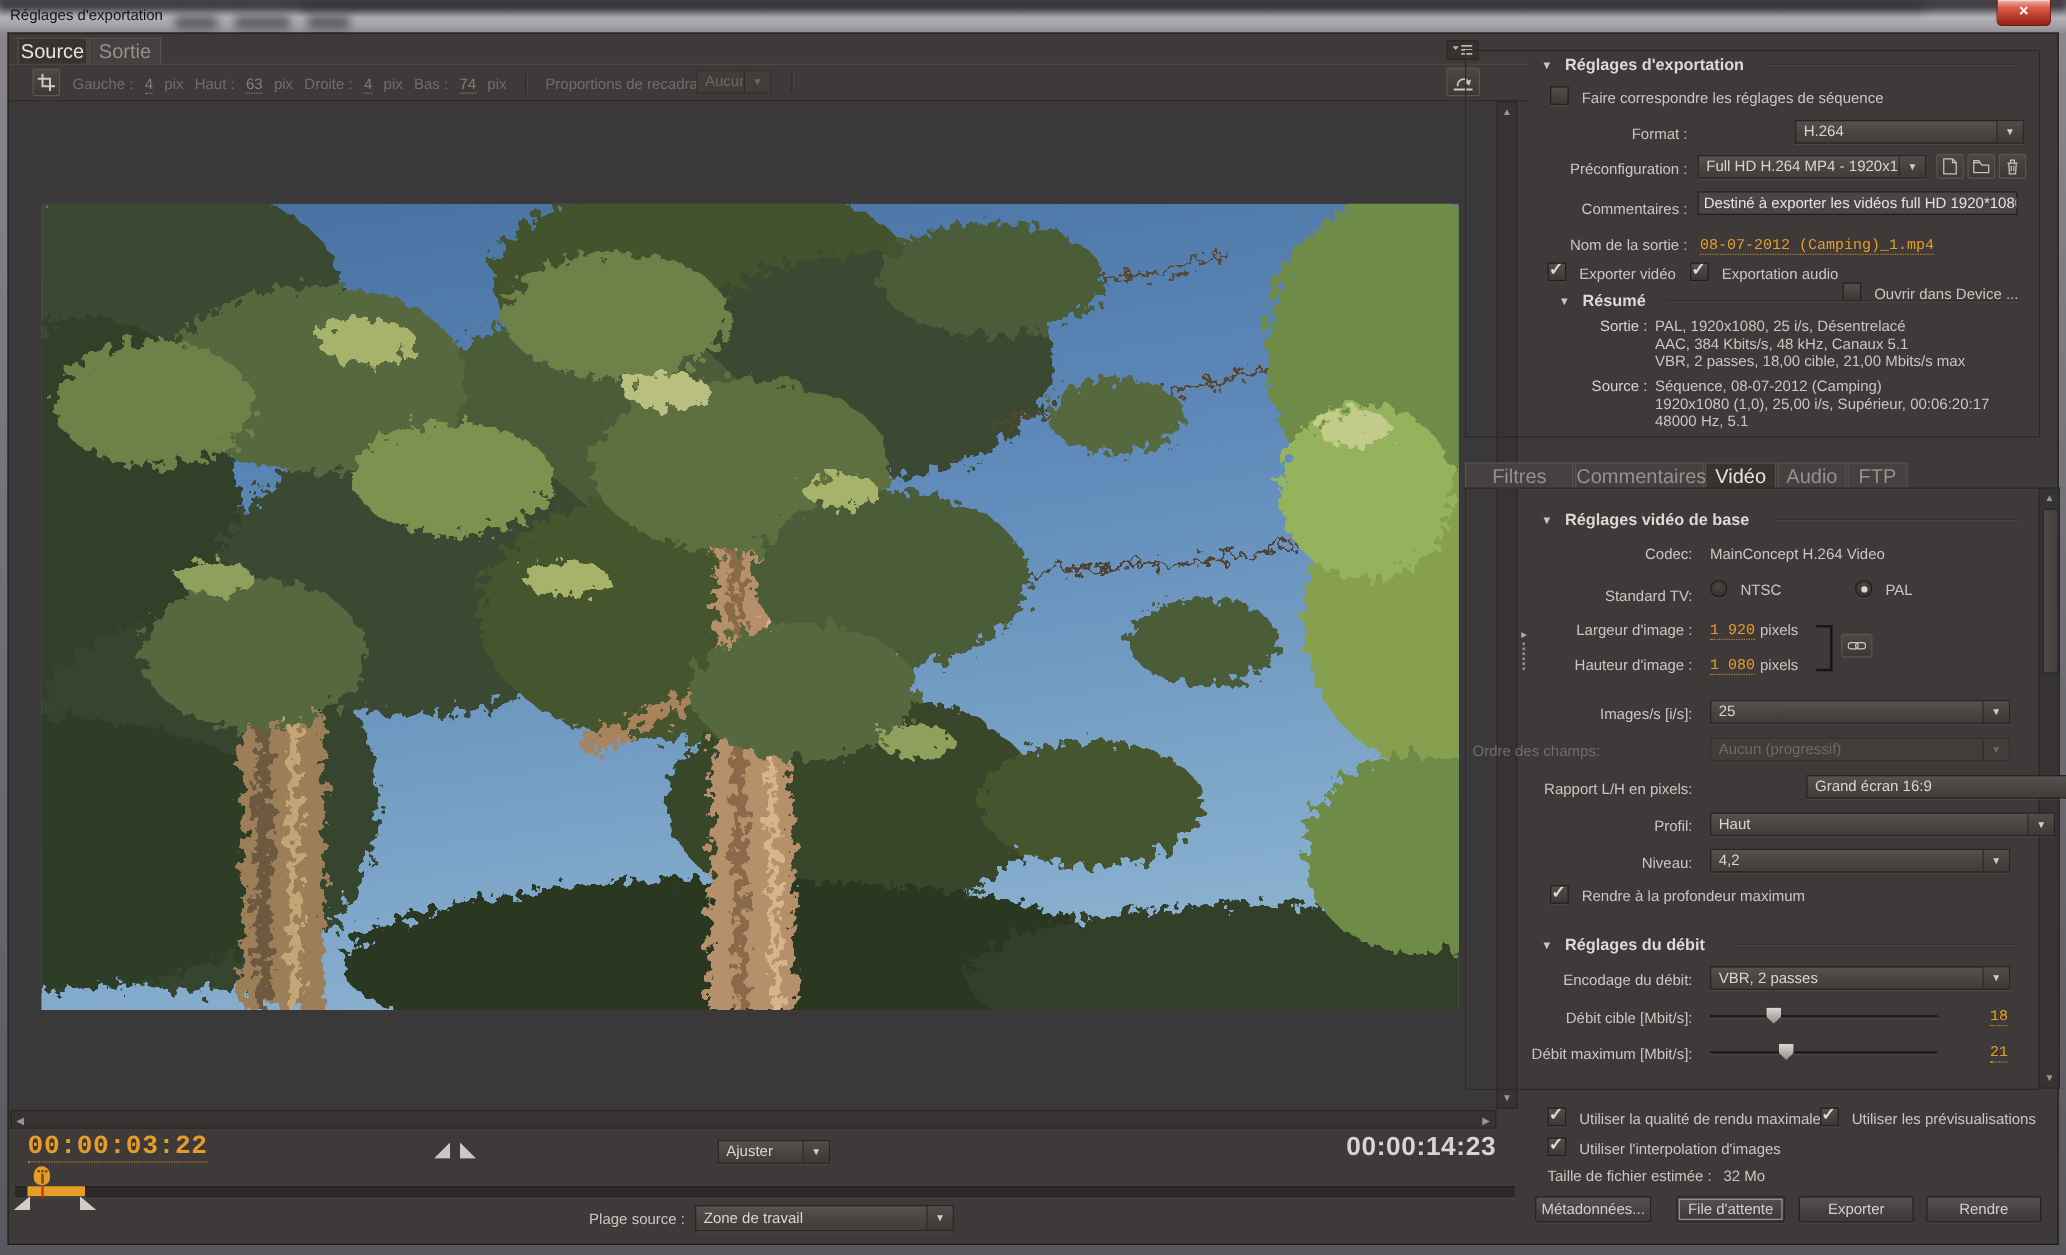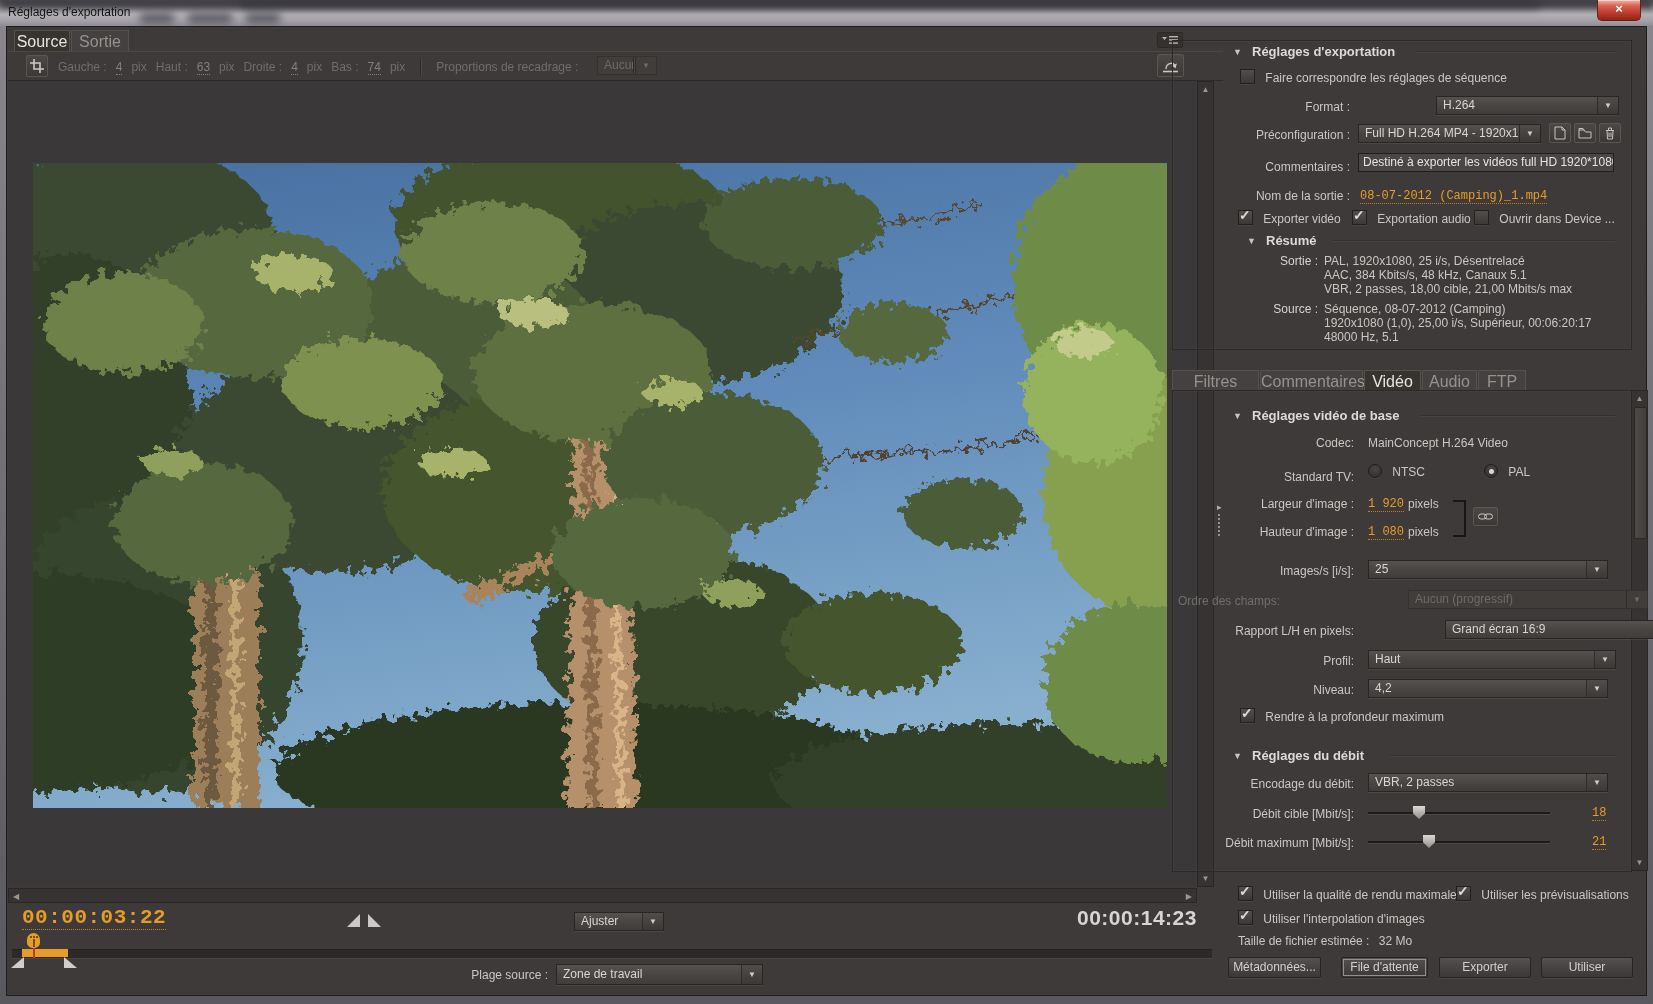--- a/index.html
+++ b/index.html
@@ -35,21 +35,21 @@
        border:1px solid #55514e;border-bottom:none;box-sizing:border-box;}
   .tab.on{background:#37332f;color:#E6E4E2;}
   .tab.off{background:#454140;color:#95918e;}
   
   .dd{position:absolute;height:19px;display:flex;box-sizing:border-box;
       background:linear-gradient(180deg,#565250 0%,#484442 55%,#403d3b 100%);
       border:1px solid #282524;box-shadow:0 1px 0 rgba(255,255,255,.07);}
   .dd-val{flex:1;overflow:hidden;white-space:nowrap;padding:0 6px;color:#D8D6D4;line-height:17px;font-size:12px;}
   .dd-btn{width:20px;border-left:1px solid #2e2b2a;text-align:center;line-height:17px;font-size:8px;color:#CFCDCB;
       background:linear-gradient(180deg,#504c4a,#3c3937);}
-  .dd.dis{background:#403d3b;box-shadow:none;border-color:#343130;margin-left:40px;}
+  .dd.dis{background:#403d3b;box-shadow:none;border-color:#343130;}
   .dd.dis .dd-val{color:#6e6a67;}
   .dd.dis .dd-btn{color:#6e6a67;background:none;}
   
   .cb{position:relative;display:inline-block;width:13px;height:13px;vertical-align:-2px;
       background:linear-gradient(180deg,#524e4b,#3b3836);border:1px solid #222020;
       box-shadow:0 1px 0 rgba(255,255,255,.06);}
   .cb .tick{position:absolute;left:0px;top:-4px;color:#DCDAD8;font-size:14px;font-weight:bold;}
   .radio{display:inline-block;width:12px;height:12px;border-radius:50%;vertical-align:-2px;
       background:radial-gradient(circle at 50% 35%,#4a4644,#2f2c2a);border:1px solid #201e1d;
       box-shadow:0 1px 0 rgba(255,255,255,.06);position:relative;}
@@ -301,21 +301,21 @@
   <span class="abs hot" style="left:1360px;top:189px">08-07-2012 (Camping)_1.mp4</span>
 
   <div class="abs" style="left:1238px;top:210px">
     <span class="cb"><span class="tick">✓</span></span>
     <span class="lbl" style="margin-left:7px">Exporter vidéo</span>
   </div>
   <div class="abs" style="left:1352px;top:210px">
     <span class="cb"><span class="tick">✓</span></span>
     <span class="lbl" style="margin-left:7px">Exportation audio</span>
   </div>
-  <div class="abs" style="left:1474px;top:210px">
+  <div class="abs" style="left:1474px;top:226px">
     <span class="cb"></span>
     <span class="lbl" style="margin-left:7px">Ouvrir dans Device ...</span>
   </div>
 
   <span class="abs tri" style="left:1247px;top:236px">▼</span>
   <span class="abs hdr" style="left:1266px;top:233px">Résumé</span>
   <div class="abs rule" style="left:1333px;top:240px;width:282px"></div>
 
   <span class="abs summary bold" style="left:1178px;top:254px;width:140px;text-align:right;color:#D6D3D0">Sortie :</span>
   <span class="abs summary" style="left:1324px;top:254px">PAL, 1920x1080, 25 i/s, Désentrelacé</span>
@@ -384,21 +384,21 @@
     <span class="dd-btn">▼</span>
   </div>
 
   <span class="abs lbl" style="left:1178px;top:624px;width:176px;text-align:right">Rapport L/H en pixels:</span>
   <div class="dd" style="left:1445px;top:620px;width:240px">
     <span class="dd-val">Grand écran 16:9</span>
     <span class="dd-btn">▼</span>
   </div>
 
   <span class="abs lbl" style="left:1178px;top:654px;width:176px;text-align:right">Profil:</span>
-  <div class="dd" style="left:1368px;top:650px;width:248px">
+  <div class="dd" style="left:1368px;top:650px;width:276px">
     <span class="dd-val">Haut</span>
     <span class="dd-btn">▼</span>
   </div>
 
   <span class="abs lbl" style="left:1178px;top:683px;width:176px;text-align:right">Niveau:</span>
   <div class="dd" style="left:1368px;top:679px;width:240px">
     <span class="dd-val">4,2</span>
     <span class="dd-btn">▼</span>
   </div>
 
@@ -440,15 +440,15 @@
     <span class="lbl" style="margin-left:7px">Utiliser l'interpolation d'images</span>
   </div>
   <div class="abs" style="left:1238px;top:934px">
     <span class="lbl">Taille de fichier estimée :</span>
     <span class="lbl" style="margin-left:6px">32 Mo</span>
   </div>
 
   <div class="btn" style="left:1228px;top:957px;width:93px">Métadonnées...</div>
   <div class="btn focused" style="left:1341px;top:957px;width:87px">File d'attente</div>
   <div class="btn" style="left:1439px;top:957px;width:92px">Exporter</div>
-  <div class="btn" style="left:1541px;top:957px;width:92px">Utiliser</div>
+  <div class="btn" style="left:1541px;top:957px;width:92px">Rendre</div>
 
 </div>
 
 </body></html>

